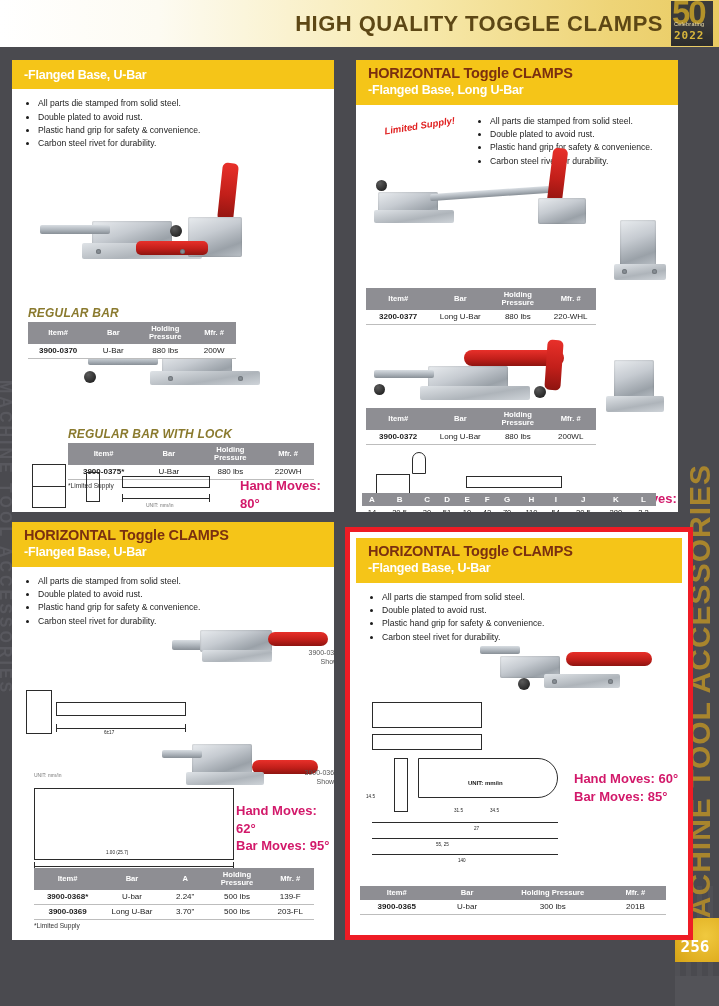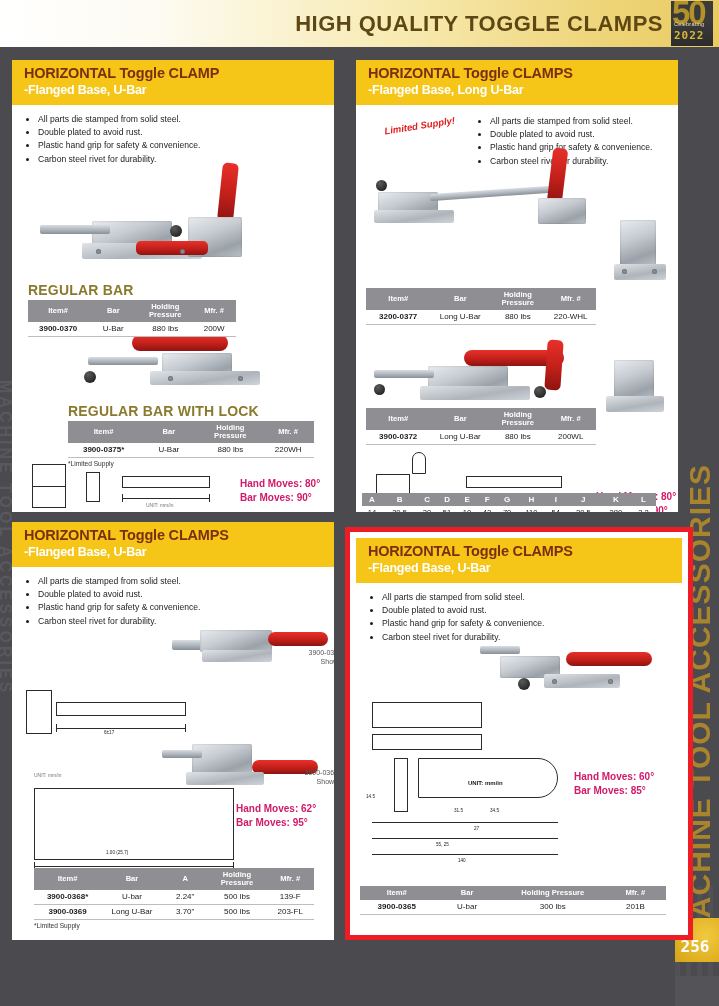--- a/index.html
+++ b/index.html
@@ -108,39 +108,39 @@
   table.spec th {
     background: #8e8e93; color: #ffffff; font-weight: bold; font-size: 7.6px;
     padding: 3px 2px; text-align: center; line-height: 1.05; border: 0;
   }
   table.spec td {
     background: #ffffff; color: #1c1c1c; font-size: 8px; text-align: center;
     padding: 2.5px 2px; border-bottom: 1px solid #bdbdbd;
   }
   table.spec td.item { font-weight: bold; }
   .sub-label {
-    font-size: 14px; font-weight: bold; color: #8a7a2e;
-    letter-spacing: .2px; margin-bottom: 2px;
+    font-size: 12px; font-weight: bold; font-style: italic; color: #8a7a2e;
+    letter-spacing: .2px; margin-bottom: 2px; margin-top: 24px;
   }
   .footnote { font-size: 6.6px; color: #333; margin-top: 2px; }
 
   
   table.dims { border-collapse: collapse; width: 100%; }
   table.dims th {
     background: #8e8e93; color: #fff; font-size: 8px; font-weight: bold;
     padding: 2px 0; text-align: center;
   }
   table.dims td {
     background: #fff; color: #1c1c1c; font-size: 7.6px; text-align: center;
     padding: 2px 0; border-bottom: 1px solid #c9c9c9;
   }
 
   
   .moves {
-    position: absolute; font-size: 10px; font-weight: bold; color: #d2196a; line-height: 1.35;
+    position: absolute; font-size: 13px; font-weight: bold; color: #d2196a; line-height: 1.35;
   }
   .shown {
     position: absolute; font-size: 7px; color: #555; text-align: right; line-height: 1.3;
   }
   .limited-supply {
     position: absolute; font-size: 9.5px; font-weight: bold; color: #e02020;
     transform: rotate(-9deg); font-style: italic; white-space: nowrap;
   }
   .units { position: absolute; font-size: 5px; color: #777; }
 
@@ -196,21 +196,20 @@
   <div class="side-strip">
     <div class="strip-skyline"></div>
     <div class="side-text">MACHINE TOOL ACCESSORIES</div>
     <div class="page-badge">
       <div class="page-num">256</div>
     </div>
   </div>
 
   <div class="panel" id="panel-1">
     <div class="panel-head">
-      <div class="panel-title">HORIZONTAL Toggle CLAMP</div>
       <div class="panel-sub">-Flanged Base, U-Bar</div>
     </div>
     <ul class="bullets">
       <li>All parts die stamped from solid steel.</li>
       <li>Double plated to avoid rust.</li>
       <li>Plastic hand grip for safety &amp; convenience.</li>
       <li>Carbon steel rivet for durability.</li>
     </ul>
 
     <div class="clamp" style="left:18px;top:105px;width:230px;height:105px;">

